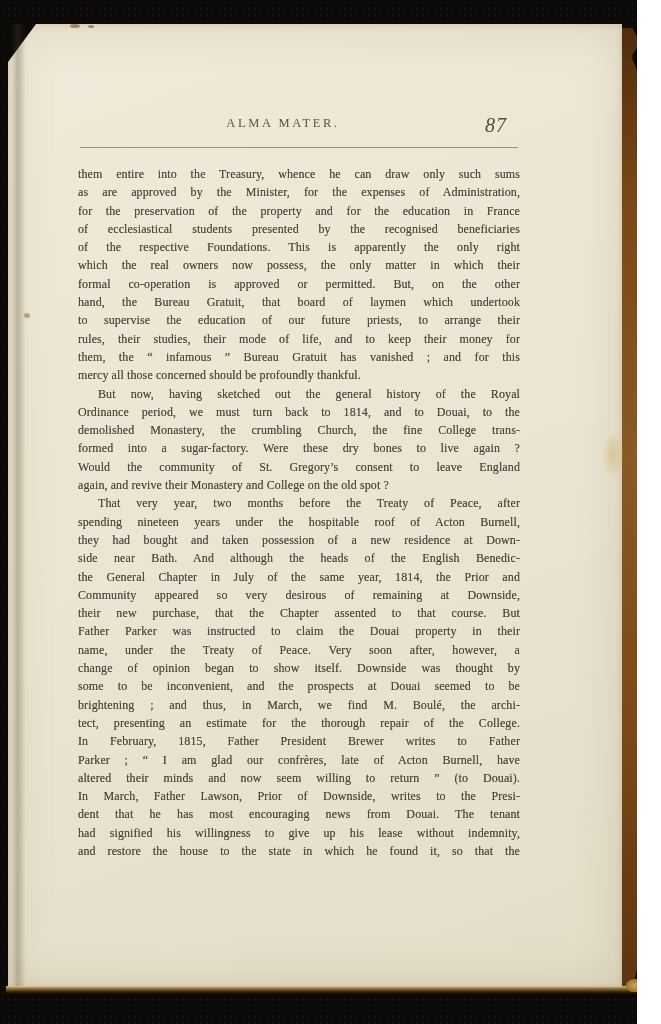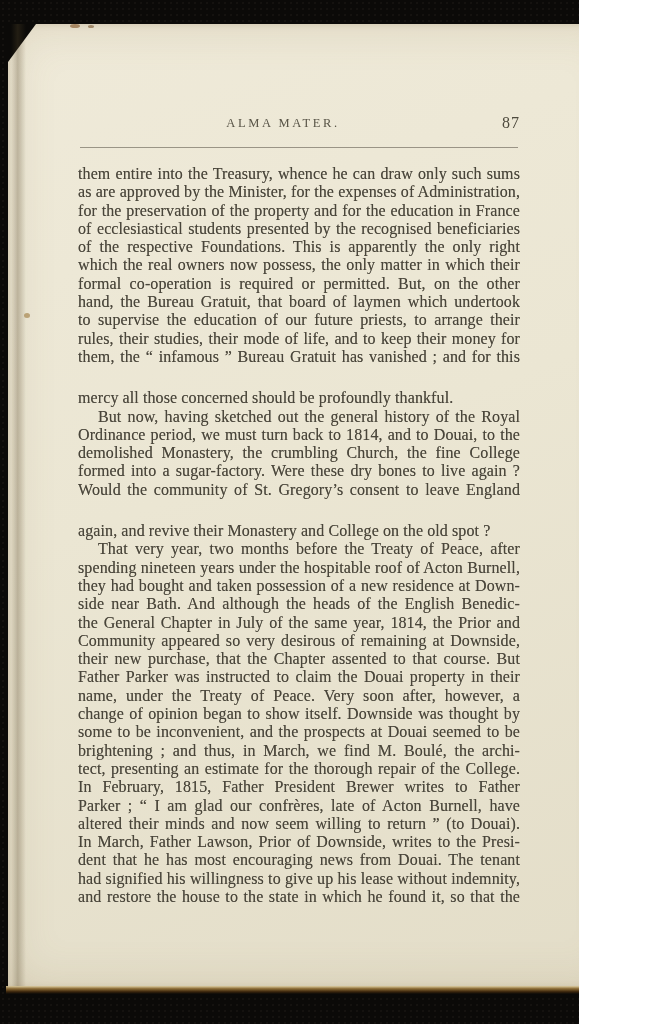--- a/index.html
+++ b/index.html
@@ -1,20 +1,20 @@
 <!DOCTYPE html>
 <html style="--paper: #ebe6d3; --ink: #49453a; --background: #0b0a08; --cover_edge: #7b4717; --rule: #7d786b;"><head>
 <meta charset="utf-8">
 <style>
   * { margin:0; padding:0; box-sizing:border-box; }
   html,body { width:661px; height:1024px; overflow:hidden; }
   body { font-family: "Liberation Serif", "DejaVu Serif", serif; }
 
   .scene {
-    position:relative; width:579px; height:1024px;
+    position:relative; width:637px; height:1024px;
     background-color: var(--background, #0b0a08);
     background-image: radial-gradient(rgba(72,64,52,.16) 1px, transparent 1.3px);
     background-size: 6px 6px;
     overflow:hidden;
   }
 
   
   .cover-edge {
     position:absolute; left:618px; top:28px; width:26px; height:958px; z-index:1;
     background: linear-gradient(180deg,#512d0c 0%,#7b4717 18%,#8a5a22 45%,#7b4717 75%,#5d3410 100%);
@@ -36,36 +36,36 @@
     position:absolute; left:3px; top:0; width:15px; height:100%;
     background: linear-gradient(90deg, rgba(90,75,45,0) 0%, rgba(90,75,45,.30) 45%, rgba(90,75,45,0) 100%);
   }
 
   .page-header { position:absolute; left:70px; top:90px; width:442px; height:22px; }
   .running-title {
     position:absolute; left:50%; transform:translateX(calc(-50% - 16px)); top:2px;
     font-size:12.5px; letter-spacing:2.6px; color:#575346; white-space:nowrap;
   }
   .page-number {
-    position:absolute; right:0; top:0; font-size:16px; color:#4d493d; letter-spacing:1px;
+    position:absolute; right:13px; top:0; font-size:20px; color:#4d493d; letter-spacing:1px;font-style:italic;
   }
   .rule {
     position:absolute; left:72px; top:123px; width:438px; height:0;
     border-top:1px solid var(--rule,#7d786b); opacity:.75;
   }
 
   .text-block { position:absolute; left:70px; top:141px; width:442px; }
   .line {
-    height:18.3px; line-height:18.3px; font-size:16px;
+    height:18.3px; line-height:18.3px; font-size:12px;
     color: var(--ink,#49453a); letter-spacing:.1px;
     text-align: justify; text-align-last: justify;
     text-shadow: 0 0 .5px rgba(70,66,55,.55);
     white-space: normal; overflow:hidden;
   }
-  .line.para-end { text-align-last: left; margin-top: 23px; }
+  .line.para-end { text-align-last: left; }
   .line.indent  { text-indent: 20px; }
 
   
   .stain-right {
     position:absolute; left:594px; top:408px; width:22px; height:46px; border-radius:50%;
     background: radial-gradient(closest-side, rgba(198,158,62,.38), rgba(198,158,62,0));
   }
   .dot-left {
     position:absolute; left:16px; top:289px; width:6px; height:5px; border-radius:50%;
     background: rgba(150,110,45,.55);
@@ -103,21 +103,21 @@
     </div>
     <div class="rule"></div>
 
     <div class="text-block">
         <div class="line">them entire into the Treasury, whence he can draw only such sums</div>
         <div class="line">as are approved by the Minister, for the expenses of Administration,</div>
         <div class="line">for the preservation of the property and for the education in France</div>
         <div class="line">of ecclesiastical students presented by the recognised beneficiaries</div>
         <div class="line">of the respective Foundations. This is apparently the only right</div>
         <div class="line">which the real owners now possess, the only matter in which their</div>
-        <div class="line">formal co-operation is required or permitted. But, on the other</div>
+        <div class="line">formal co-operation is approved or permitted. But, on the other</div>
         <div class="line">hand, the Bureau Gratuit, that board of laymen which undertook</div>
         <div class="line">to supervise the education of our future priests, to arrange their</div>
         <div class="line">rules, their studies, their mode of life, and to keep their money for</div>
         <div class="line">them, the “ infamous ” Bureau Gratuit has vanished ; and for this</div>
         <div class="line para-end">mercy all those concerned should be profoundly thankful.</div>
         <div class="line indent">But now, having sketched out the general history of the Royal</div>
         <div class="line">Ordinance period, we must turn back to 1814, and to Douai, to the</div>
         <div class="line">demolished Monastery, the crumbling Church, the fine College trans-</div>
         <div class="line">formed into a sugar-factory. Were these dry bones to live again ?</div>
         <div class="line">Would the community of St. Gregory’s consent to leave England</div>

